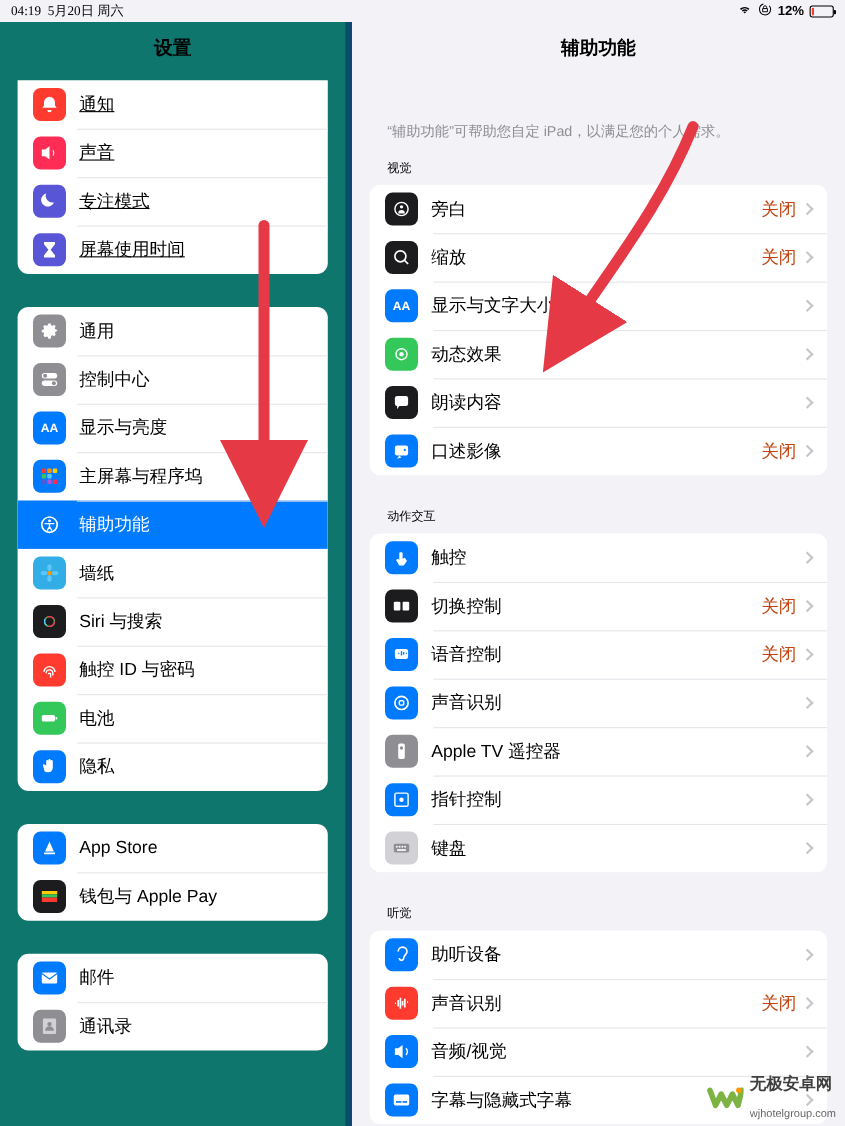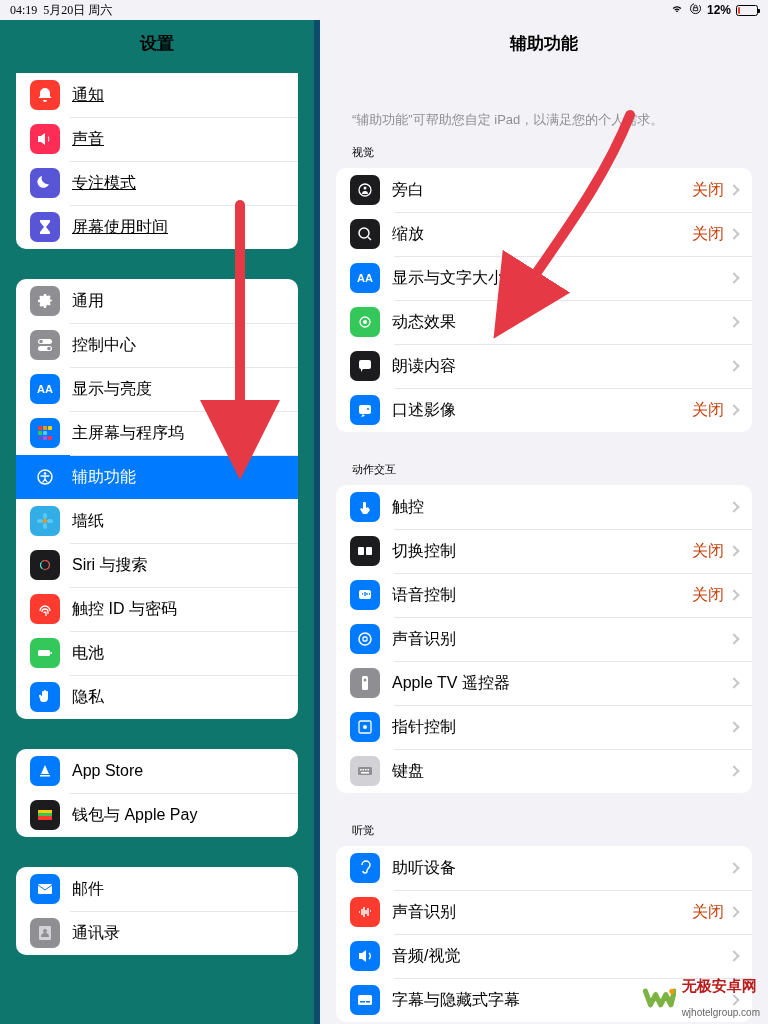--- a/index.html
+++ b/index.html
@@ -42,21 +42,21 @@
   .section-header { font-size: 11px; color: #000000; margin: 6px 32px 8px; }
   .section-note { font-size: 13px; color: #8e8e93; margin: 38px 32px 16px; }
 
   
   .arrow { position: absolute; z-index: 50; pointer-events: none; }
   .arrow svg { overflow: visible; }
 
   
   .watermark { position: absolute; right: 8px; bottom: 6px; display: flex; align-items: center; gap: 6px; z-index: 60; }
   .wm-text { text-align: left; line-height: 1.15; }
-  .wm-cn { font-size: 15px; font-weight: 700; color: #b91c1c; }
+  .wm-cn { font-size: 15px; font-weight: 700; color: #404040; }
   .wm-en { font-size: 10px; color: #666; margin-top: 12px; }
   .wm-logo { width: 34px; height: 34px; }
 
   
   .c-red{background:#ff3b30}.c-pink{background:#ff2d55}.c-indigo{background:#5856d6}
   .c-blue{background:#007aff}.c-gray{background:#8e8e93}.c-green{background:#34c759}.c-black{background:#1c1c1e}
   .c-teal{background:#32ade6}.c-lightgray{background:#d1d1d6}
 
 </style>
 </head>

